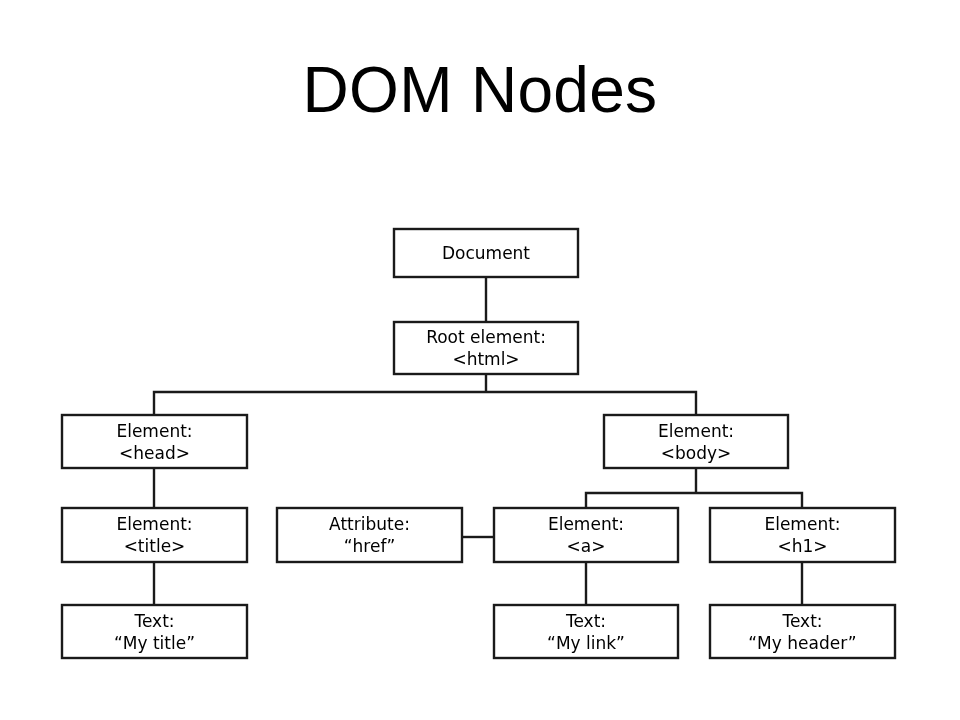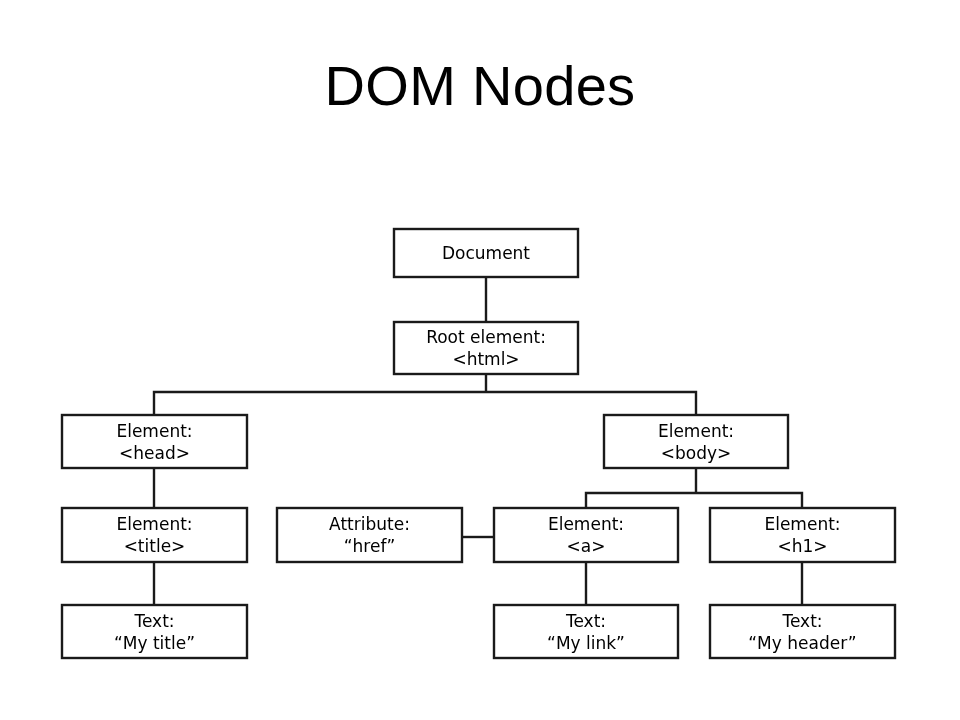--- a/index.html
+++ b/index.html
@@ -20,21 +20,21 @@
     height: 720px;
     background: #ffffff;
   }
   #slide-title {
     position: absolute;
     top: 55px;
     left: 0;
     width: 960px;
     text-align: center;
     font-family: "Liberation Sans", sans-serif;
-    font-size: 56px;
+    font-size: 64px;
     font-weight: 400;
     color: #000000;
     letter-spacing: 0.3px;
     line-height: 1.1;
     white-space: pre;
   }
   #diagram-area {
     position: absolute;
     top: 0;
     left: 0;

